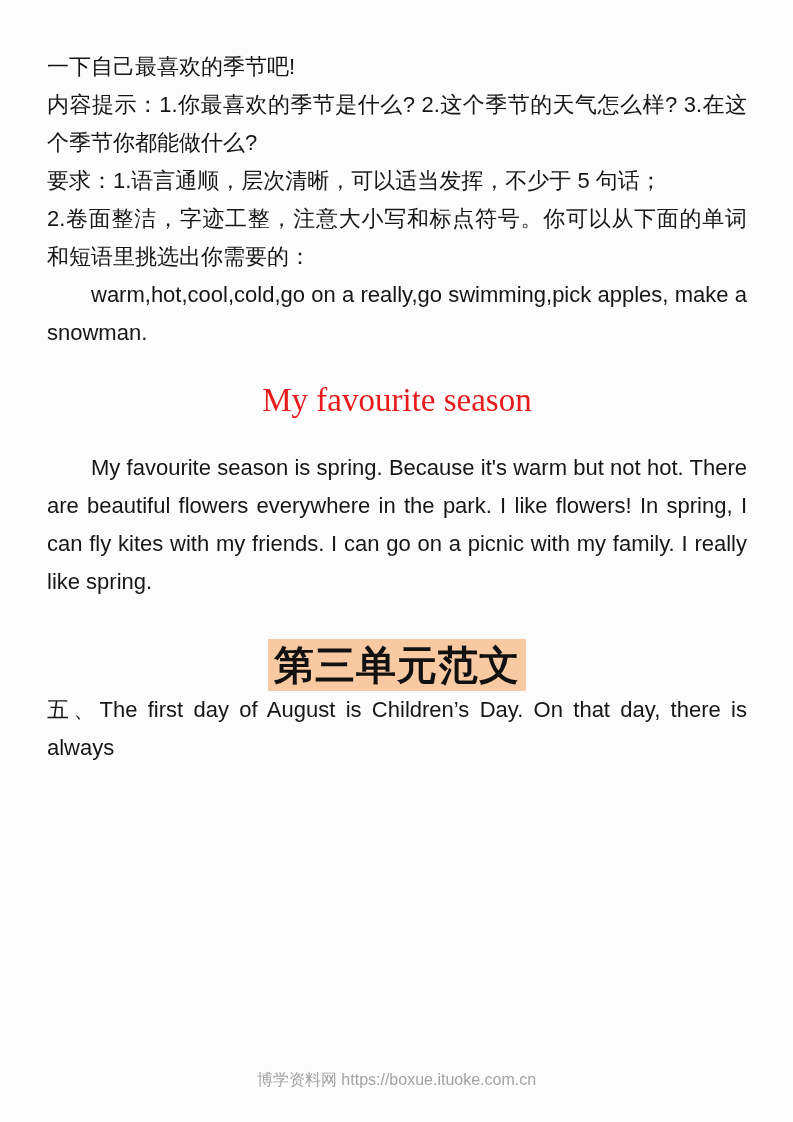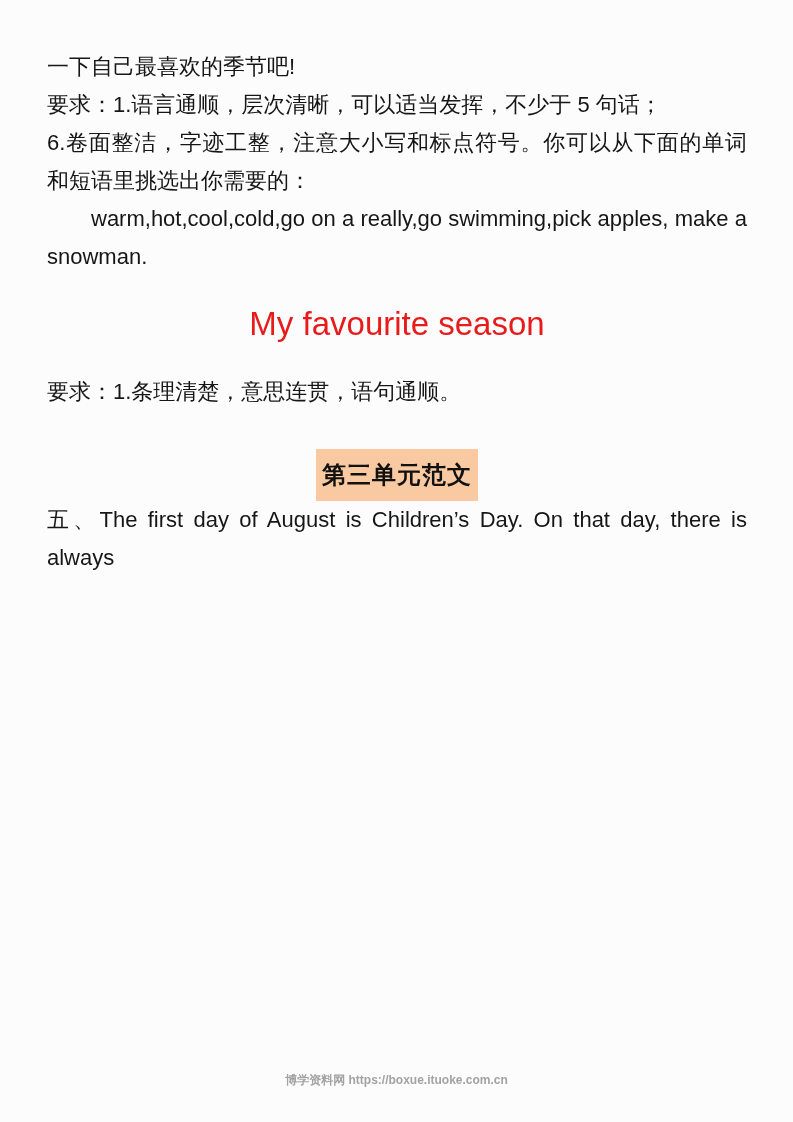--- a/index.html
+++ b/index.html
@@ -37,78 +37,79 @@
   .word-bank {
     margin-top: 4px;
     text-indent: 44px;
   }
   .essay-title {
     text-align: center;
     font-size: 33px;
     line-height: 42px;
     color: #e71b1c;
     font-weight: normal;
+    font-family: Liberation Serif, serif;
   }
   .essay-body {
     margin-top: 2px;
     text-indent: 44px;
   }
   .section4-prompt {
     margin-top: 32px;
   }
   .banner-row {
     margin-top: 38px;
     text-align: center;
   }
   .banner {
     display: inline-block;
     background: #f9c9a2;
     color: #111111;
-    font-size: 24px;
+    font-size: 40px;
     line-height: 52px;
     font-weight: bold;
     padding: 0 6px;
     letter-spacing: 1px;
   }
   .section5-line {
     margin-top: 34px;
     text-align: justify;
     text-align-last: justify;
   }
   .footer {
     position: absolute;
     left: 0;
     right: 0;
     bottom: 30px;
     text-align: center;
-    font-size: 12px;
+    font-size: 16px;
     line-height: 24px;
     color: #a3a3a3;
-    font-weight: bold;
   }
 </style>
 </head>
 <body>
 
 <div class="page">
 
   <p class="intro-tail">一下自己最喜欢的季节吧!</p>
 
+  <p class="content-hint">内容提示：1.你最喜欢的季节是什么? 2.这个季节的天气怎么样? 3.在这个季节你都能做什么?</p>
 
   <p class="req-line1">要求：1.语言通顺，层次清晰，可以适当发挥，不少于 5 句话；</p>
 
-  <p class="req-indent">6.卷面整洁，字迹工整，注意大小写和标点符号。你可以从下面的单词和短语里挑选出你需要的：</p>
+  <p class="req-indent">2.卷面整洁，字迹工整，注意大小写和标点符号。你可以从下面的单词和短语里挑选出你需要的：</p>
 
   <p class="word-bank">warm,hot,cool,cold,go on a really,go swimming,pick apples, make a snowman.</p>
 
   <h2 class="essay-title">My favourite season</h2>
 
+  <p class="essay-body">My favourite season is spring. Because it's warm but not hot. There are beautiful flowers everywhere in the park. I like flowers! In spring, I can fly kites with my friends. I can go on a picnic with my family. I really like spring.</p>
 
 
-  <p class="req-line1">要求：1.条理清楚，意思连贯，语句通顺。</p>
 
 
 
   <div class="banner-row">
     <span class="banner">第三单元范文</span>
   </div>
 
   <p class="section5-line">五、The first day of August is Children’s Day. On that day, there is always</p>
 
   <div class="footer">博学资料网 https://boxue.ituoke.com.cn</div>

